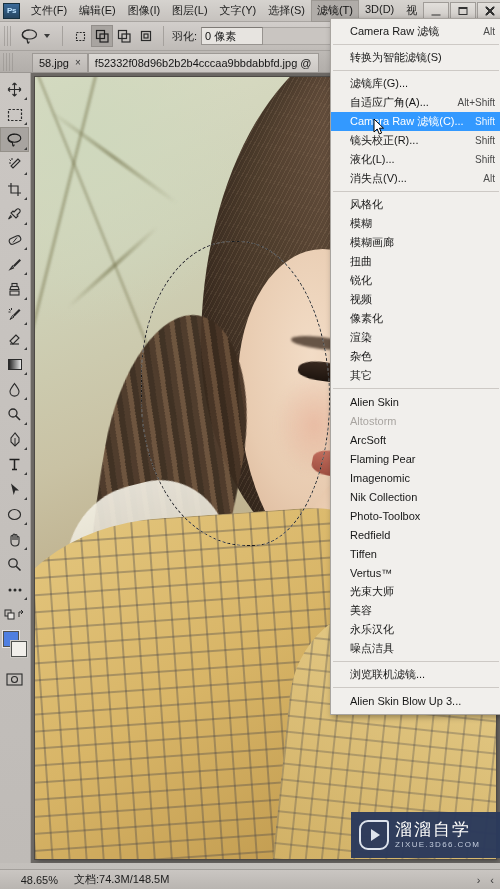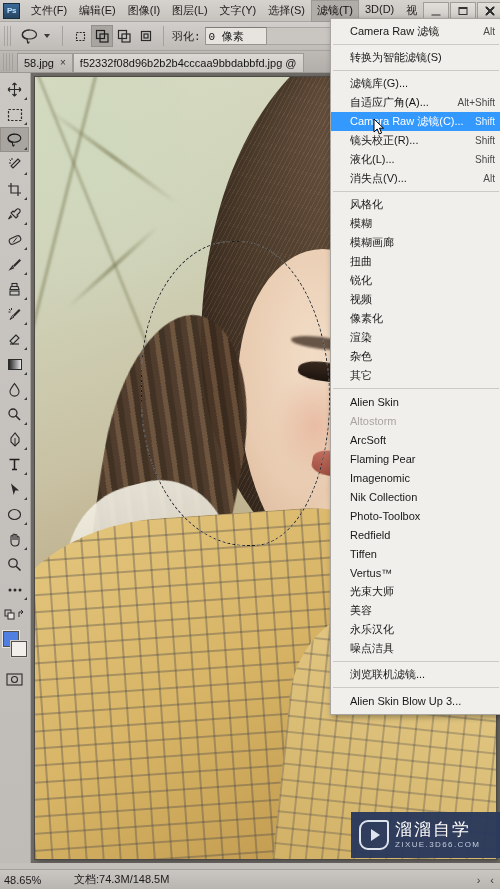--- a/index.html
+++ b/index.html
@@ -78,21 +78,20 @@
 
   
   #optionsbar {
     position: absolute; left: 0; top: 22px;
     width: 500px; height: 29px;
     background: linear-gradient(#d2cecb, #bfbbb7);
     border-bottom: 1px solid #a6a29e;
     display: flex; align-items: center;
     font-size: 11px; color: #1d1d1d;
     white-space: nowrap;
-    font-family: Liberation Mono, monospace;
   }
   .grip {
     width: 7px; height: 20px; margin: 0 5px 0 4px;
     background: repeating-linear-gradient(90deg,#8e8a86 0 1px, transparent 1px 3px);
     opacity: .55;
     flex: 0 0 auto;
   }
   #lasso-preview {
     width: 26px; height: 22px;
     display: flex; align-items: center; justify-content: center;
@@ -141,20 +140,21 @@
 
   
   #tabbar {
     position: absolute; left: 0; top: 51px;
     width: 500px; height: 22px;
     background: linear-gradient(#bdb9b5, #b2aeaa);
     border-bottom: 1px solid #9b9793;
     display: flex; align-items: flex-end;
     font-size: 11px;
     white-space: nowrap;
+    gap: 15px;
   }
   .tab-grip {
     width: 12px; height: 18px;
     background: repeating-linear-gradient(90deg,#8e8a86 0 1px, transparent 1px 3px);
     opacity: .5; margin: 0 2px 1px 3px;
     flex: 0 0 auto;
   }
   .tab {
     height: 19px;
     display: flex; align-items: center;
@@ -366,20 +366,21 @@
     width: 500px; height: 20px;
     background: linear-gradient(#cac6c2, #b9b5b1);
     border-top: 1px solid #a39f9b;
     display: flex; align-items: center;
     font-size: 11px; color: #1c1c1c;
     white-space: nowrap;
   }
   #zoom-value {
     width: 58px; padding-left: 4px;
     flex: 0 0 auto;
+    text-align: right;
   }
   #doc-size { margin-left: 16px; flex: 0 0 auto; }
   #status-arrows { margin-left: auto; margin-right: 6px; display: flex; gap: 10px; color: #3b3b3b; flex: 0 0 auto; }
 
   
   #filter-menu {
     position: absolute;
     left: 330px; top: 18px;
     width: 172px;
     background: #f1efec;

